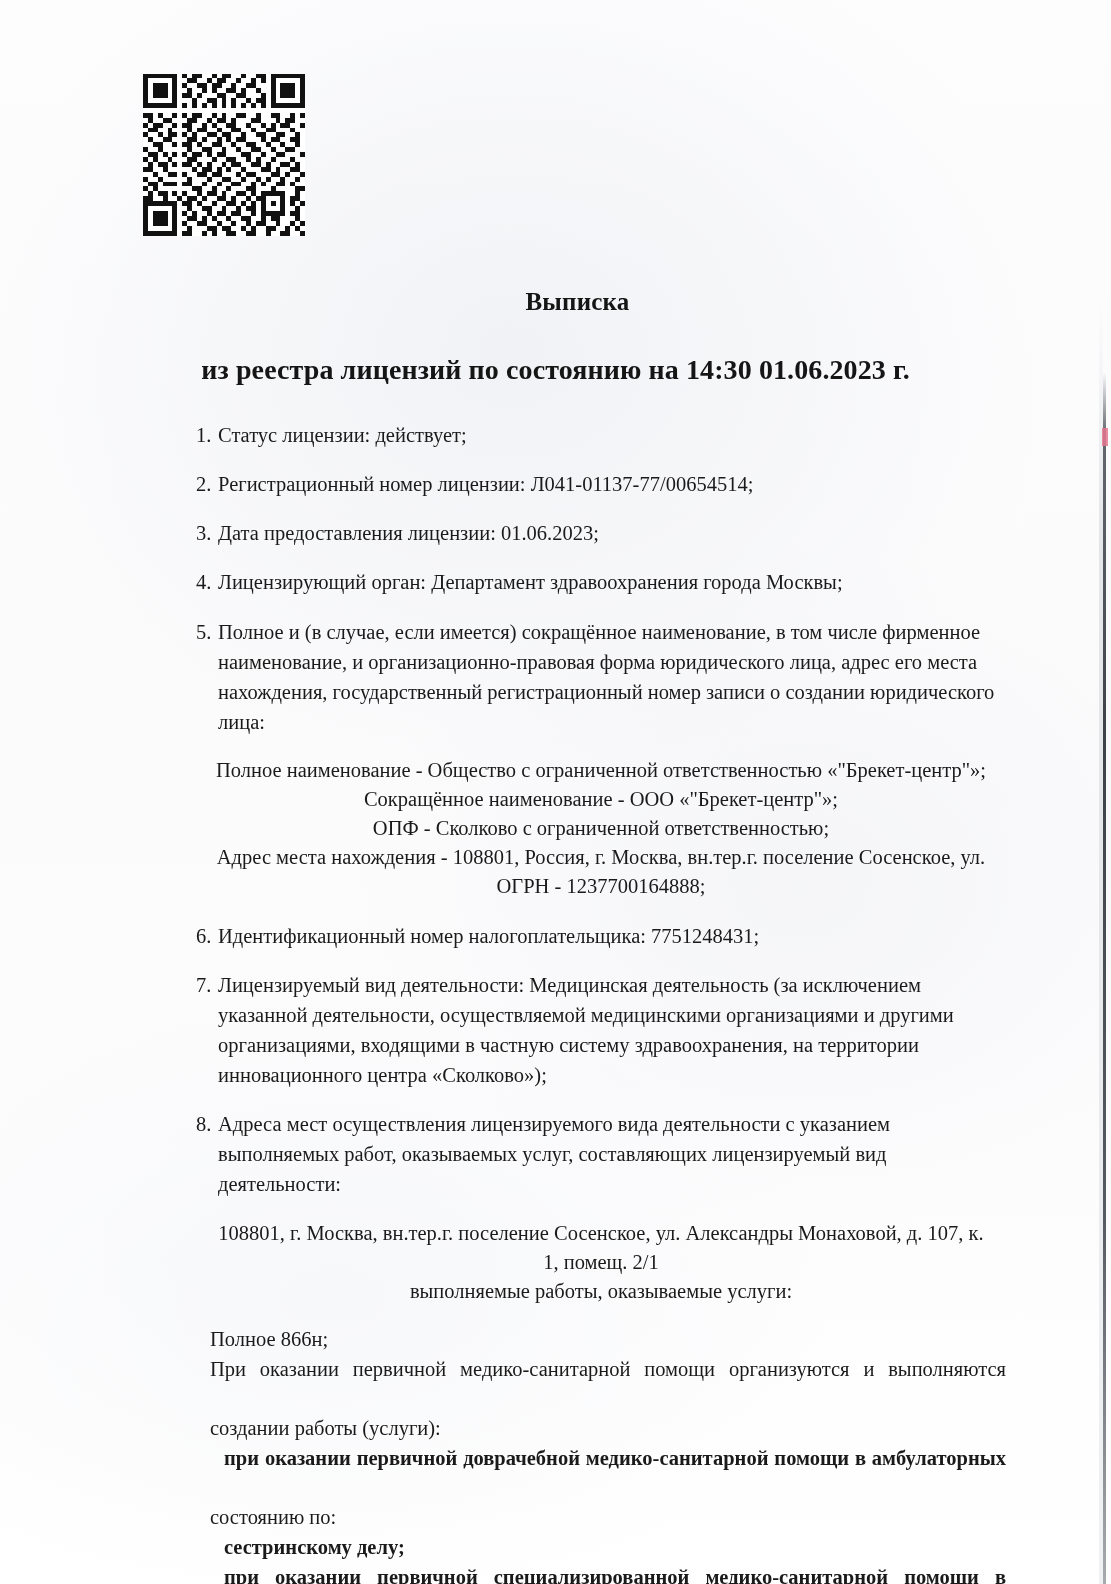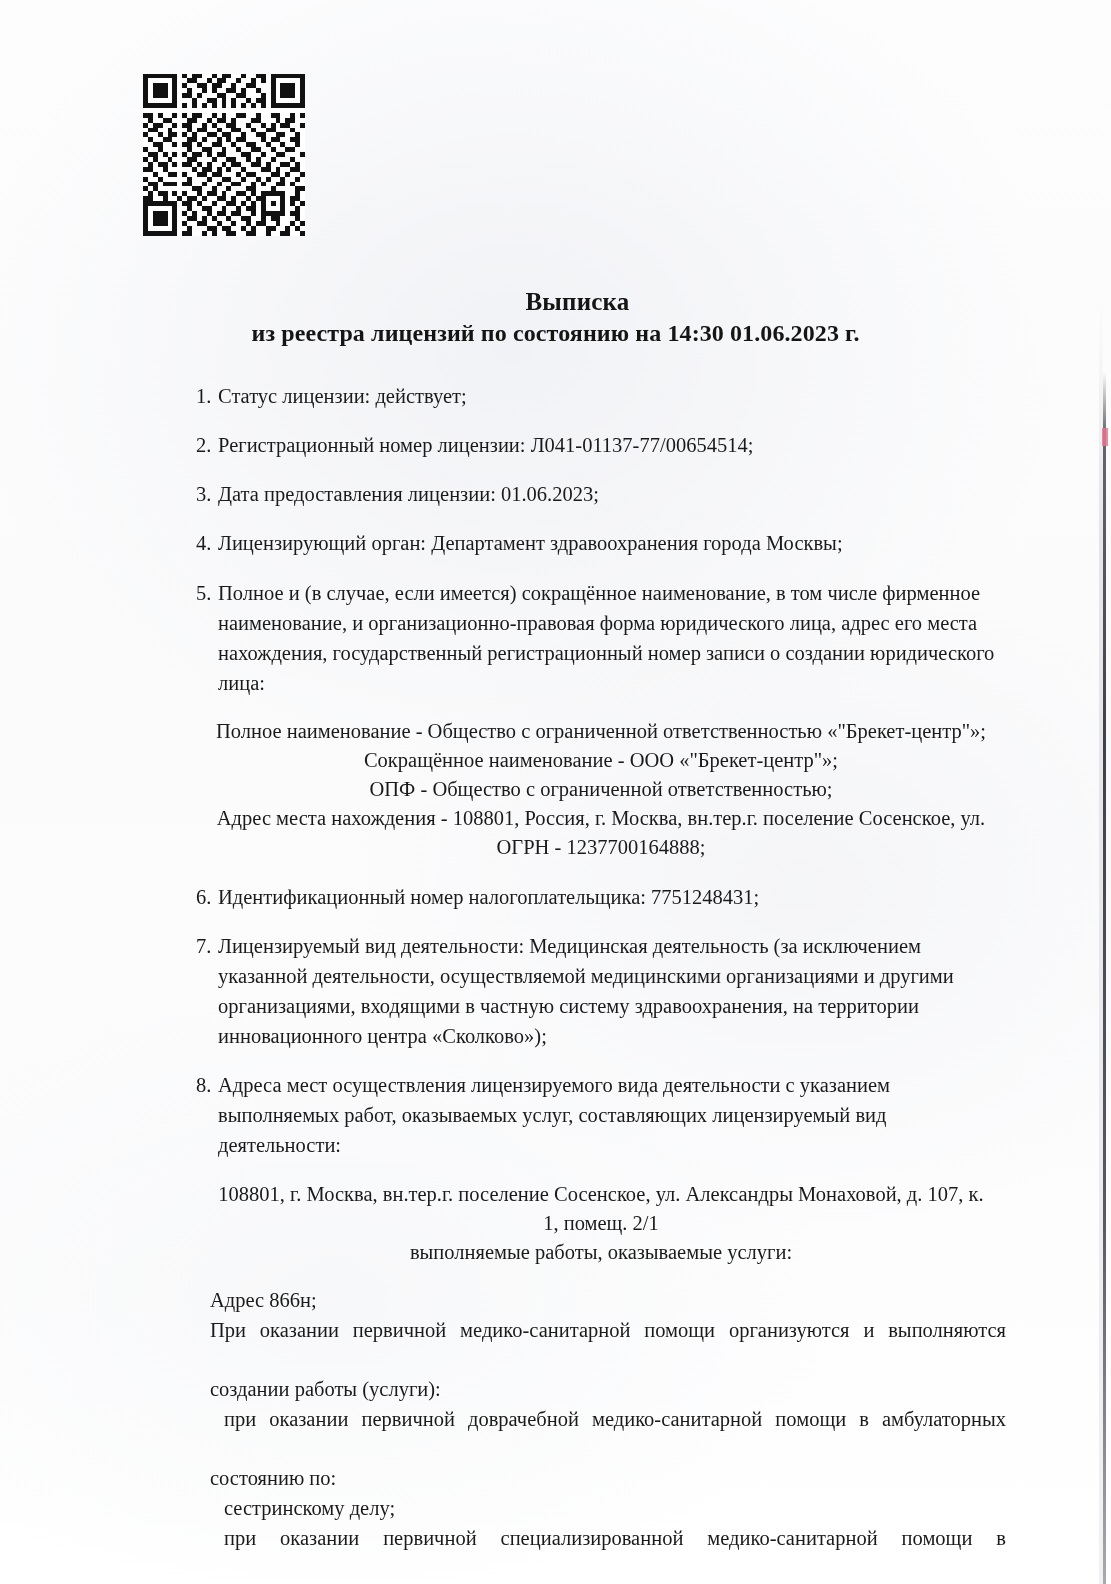--- a/index.html
+++ b/index.html
@@ -92,23 +92,23 @@
     text-align: center;
   }
   .title-main {
     font-size: 25px;
     font-weight: bold;
     letter-spacing: 0.2px;
     color: #151515;
     margin-left: 44px;
   }
   .title-sub {
-    font-size: 24px;
+    font-size: 28px;
     font-weight: bold;
-    margin-top: 4px;
+    margin-top: 38px;
     letter-spacing: 0.1px;
     color: #151515;
     text-align: center;
   }
 
   .content {
     margin-top: 34px;
     padding-left: 196px;
     padding-right: 105px;
   }
@@ -141,21 +141,21 @@
     font-size: 20.5px;
     line-height: 1.45;
     text-align: justify;
     text-justify: inter-word;
   }
   .svc .line {
     display: block;
     text-align: justify;
   }
   .svc .line.lvl1 { padding-left: 14px; }
-  .svc .line.lvl2 { padding-left: 28px; }
+  .svc .line.lvl2 { padding-left: 28px; font-weight: bold; }
   .svc .line.flat { text-align: left; }
   .svc .line.just { text-align: justify; }
 
   
   .justified-line {
     text-align: justify;
   }
   .justified-line::after {
     content: "";
     display: inline-block;
@@ -540,21 +540,21 @@
       </div>
 
       <div class="clause">
         <span class="num">5.</span>
         <span>Полное и (в случае, если имеется) сокращённое наименование, в том числе фирменное наименование, и организационно-правовая форма юридического лица, адрес его места нахождения, государственный регистрационный номер записи о создании юридического лица:</span>
       </div>
 
       <div class="block">
         <span class="line">Полное наименование - Общество с ограниченной ответственностью «"Брекет-центр"»;</span>
         <span class="line">Сокращённое наименование - ООО «"Брекет-центр"»;</span>
-        <span class="line">ОПФ - Общество с ограниченной ответственностью;</span>
+        <span class="line">ОПФ - Сколково с ограниченной ответственностью;</span>
         <span class="line">Адрес места нахождения - 108801, Россия, г. Москва, вн.тер.г. поселение Сосенское, ул.</span>
         <span class="line">ОГРН - 1237700164888;</span>
       </div>
 
       <div class="clause">
         <span class="num">6.</span>
         <span>Идентификационный номер налогоплательщика: 7751248431;</span>
       </div>
 
       <div class="clause">
@@ -567,21 +567,21 @@
         <span>Адреса мест осуществления лицензируемого вида деятельности с указанием выполняемых работ, оказываемых услуг, составляющих лицензируемый вид деятельности:</span>
       </div>
 
       <div class="block">
         <span class="line">108801, г. Москва, вн.тер.г. поселение Сосенское, ул. Александры Монаховой, д. 107, к.</span>
         <span class="line">1, помещ. 2/1</span>
         <span class="line">выполняемые работы, оказываемые услуги:</span>
       </div>
 
       <div class="svc">
-        <span class="line lvl1 flat">Адрес 866н;</span>
+        <span class="line lvl1 flat">Полное 866н;</span>
 
         <span class="line lvl1 just justified-line">При оказании первичной медико-санитарной помощи организуются и выполняются</span>
         <span class="line lvl1 flat">создании работы (услуги):</span>
 
         <span class="line lvl2 just justified-line">при оказании первичной доврачебной медико-санитарной помощи в амбулаторных</span>
         <span class="line lvl1 flat">состоянию по:</span>
         <span class="line lvl2 flat">сестринскому делу;</span>
 
         <span class="line lvl2 just justified-line">при оказании первичной специализированной медико-санитарной помощи в</span>
 

